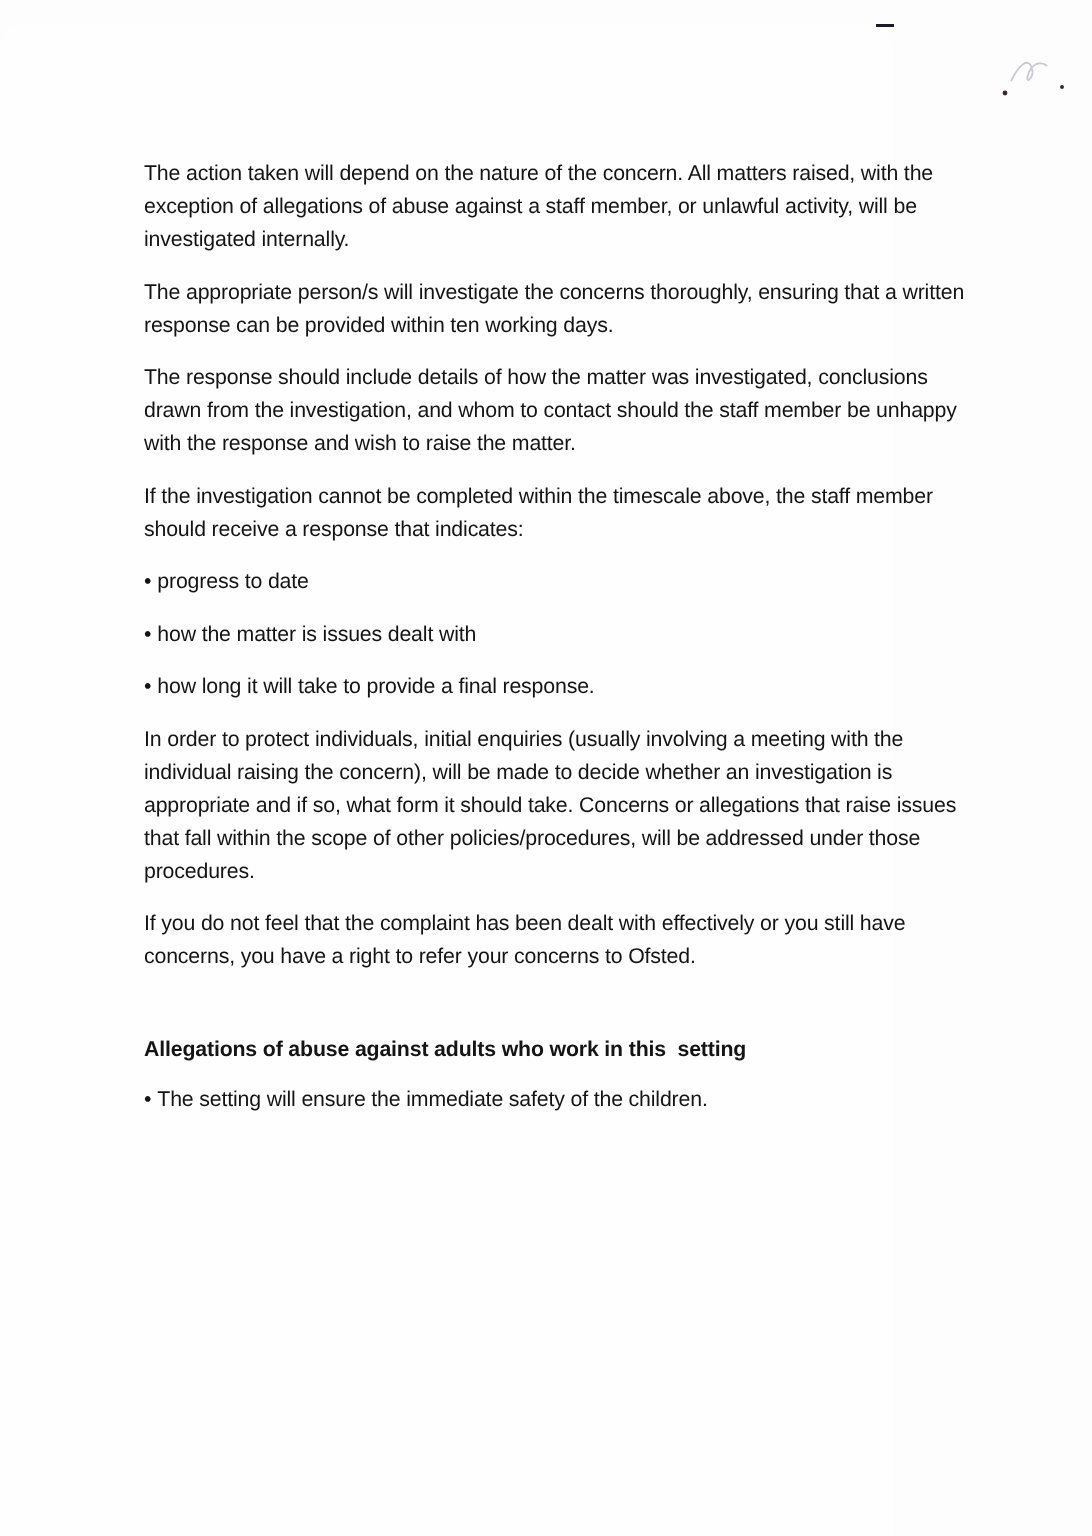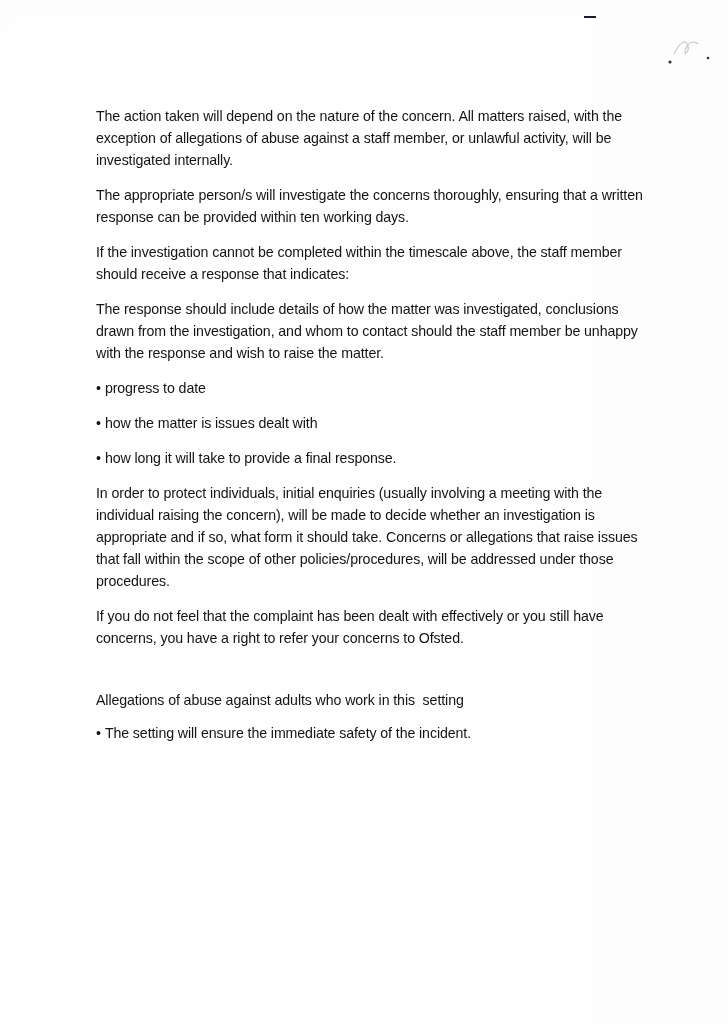--- a/index.html
+++ b/index.html
@@ -48,53 +48,53 @@
     .bullet {
       margin: 0 0 13px 0;
       white-space: nowrap;
     }
     .bullet .dot {
       display: inline-block;
       margin-right: 4px;
     }
     .bullet.tight .dot { margin-right: 1px; }
     .heading {
-      font-weight: normal;
+      font-weight: bold;
       margin: 40px 0 11px 0;
     }
   </style>
 </head>
 <body>
 
 <div class="page">
   <div class="corner-bar"></div>
   <svg class="scribble" viewBox="0 0 60 36">
     <path d="M14 22 C 20 10, 26 6, 28 14 C 30 20, 22 26, 26 16 C 30 8, 36 10, 38 12" fill="none" stroke="#c9c9d2" stroke-width="1.2"></path>
     <circle cx="10" cy="30" r="1.6" fill="#3a2a2a"></circle>
     <circle cx="48" cy="26" r="1.3" fill="#2a2a3a"></circle>
   </svg>
 
   <div class="content">
     <p class="para">The action taken will depend on the nature of the concern. All matters raised, with the exception of allegations of abuse against a staff member, or unlawful activity, will be investigated internally.</p>
     <p class="para">The appropriate person/s will investigate the concerns thoroughly, ensuring that a written response can be provided within ten working days.</p>
+    <p class="para">The response should include details of how the matter was investigated, conclusions drawn from the investigation, and whom to contact should the staff member be unhappy with the response and wish to raise the matter.</p>
     <p class="para">If the investigation cannot be completed within the timescale above, the staff member should receive a response that indicates:</p>
-    <p class="para">The response should include details of how the matter was investigated, conclusions drawn from the investigation, and whom to contact should the staff member be unhappy with the response and wish to raise the matter.</p>
 
     <div class="bullet">
       <span class="dot">•</span><span>progress to date</span>
     </div>
     <div class="bullet">
       <span class="dot">•</span><span>how the matter is issues dealt with</span>
     </div>
     <div class="bullet">
       <span class="dot">•</span><span>how long it will take to provide a final response.</span>
     </div>
 
     <p class="para">In order to protect individuals, initial enquiries (usually involving a meeting with the individual raising the concern), will be made to decide whether an investigation is appropriate and if so, what form it should take. Concerns or allegations that raise issues that fall within the scope of other policies/procedures, will be addressed under those procedures.</p>
     <p class="para">If you do not feel that the complaint has been dealt with effectively or you still have concerns, you have a right to refer your concerns to Ofsted.</p>
 
     <p class="heading" style="white-space: pre;">Allegations of abuse against adults who work in this  setting</p>
 
     <div class="bullet">
-      <span class="dot">•</span><span>The setting will ensure the immediate safety of the incident.</span>
+      <span class="dot">•</span><span>The setting will ensure the immediate safety of the children.</span>
     </div>
   </div>
 </div>
 
 </body></html>

